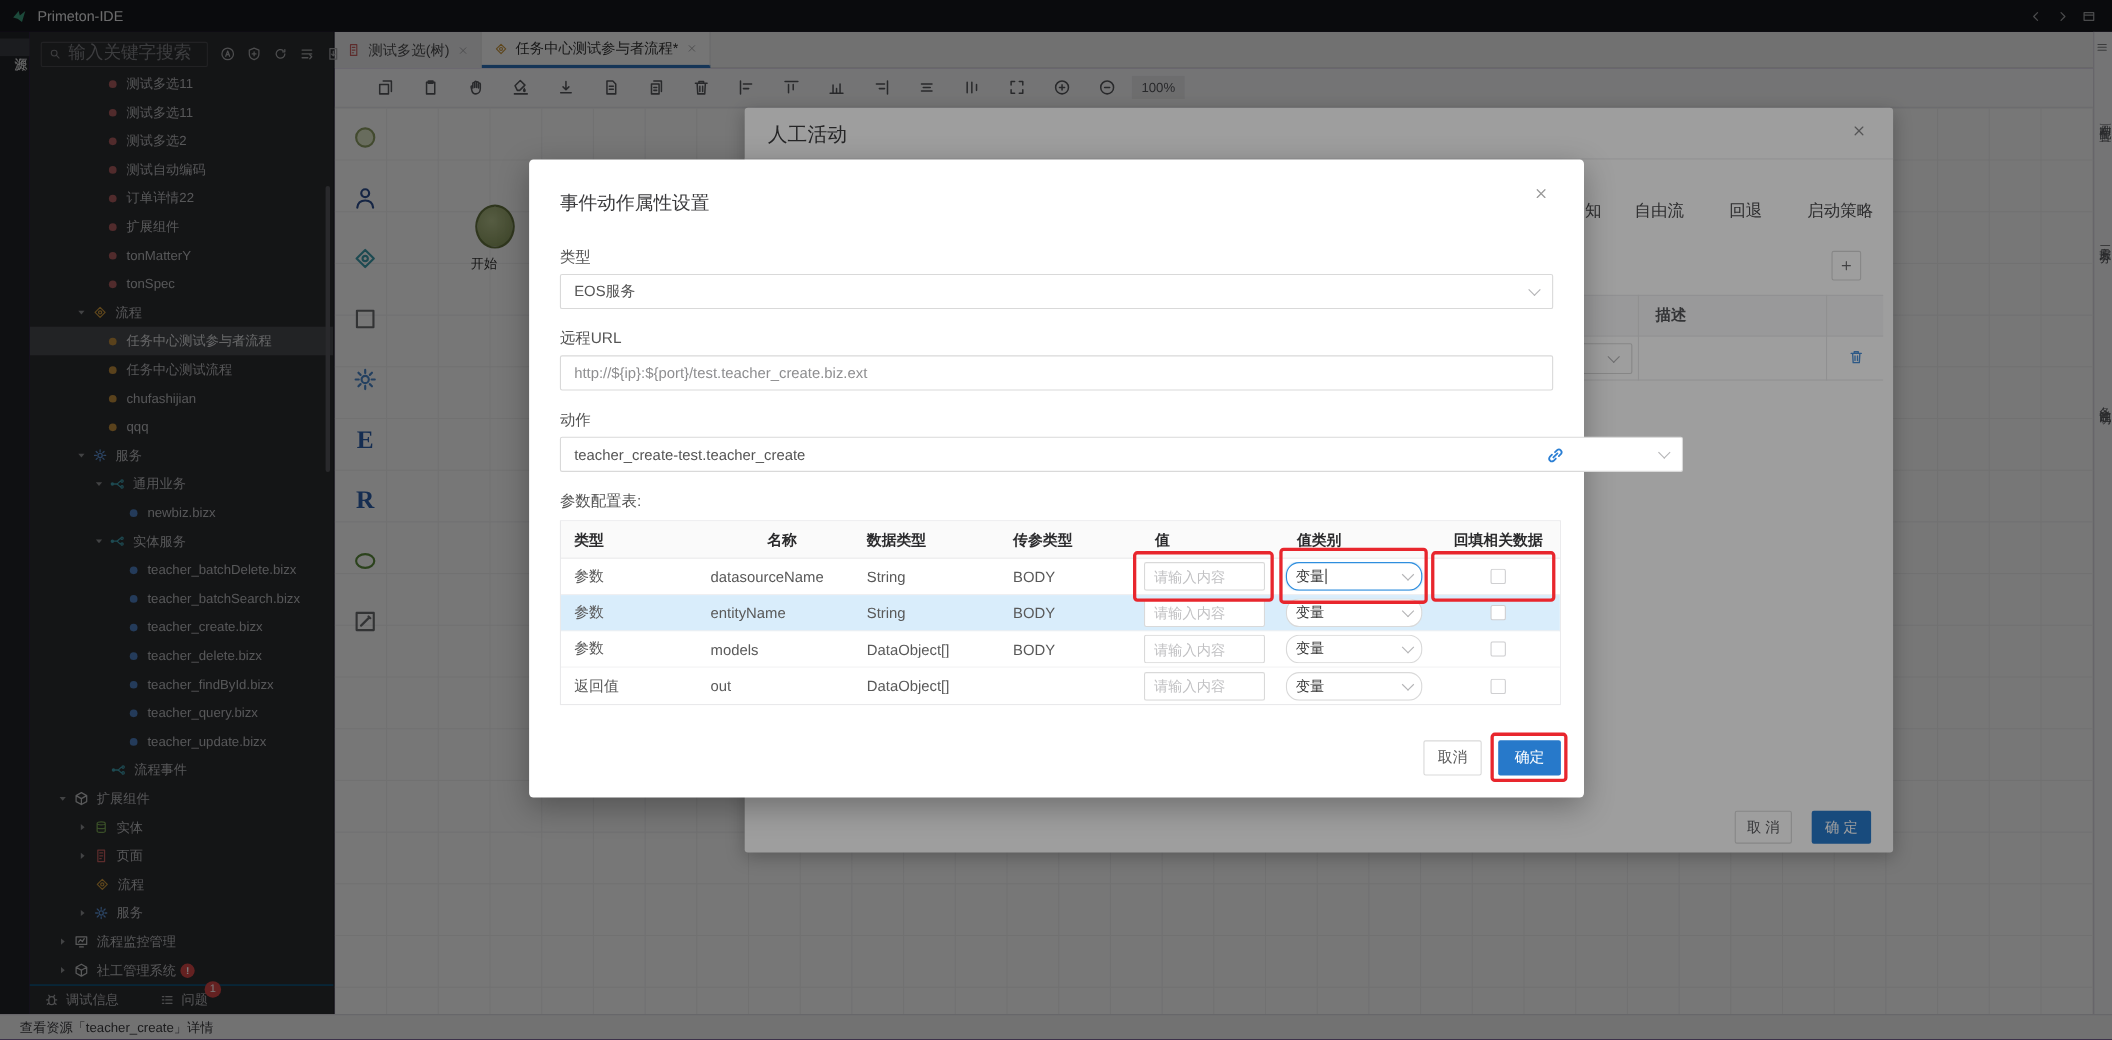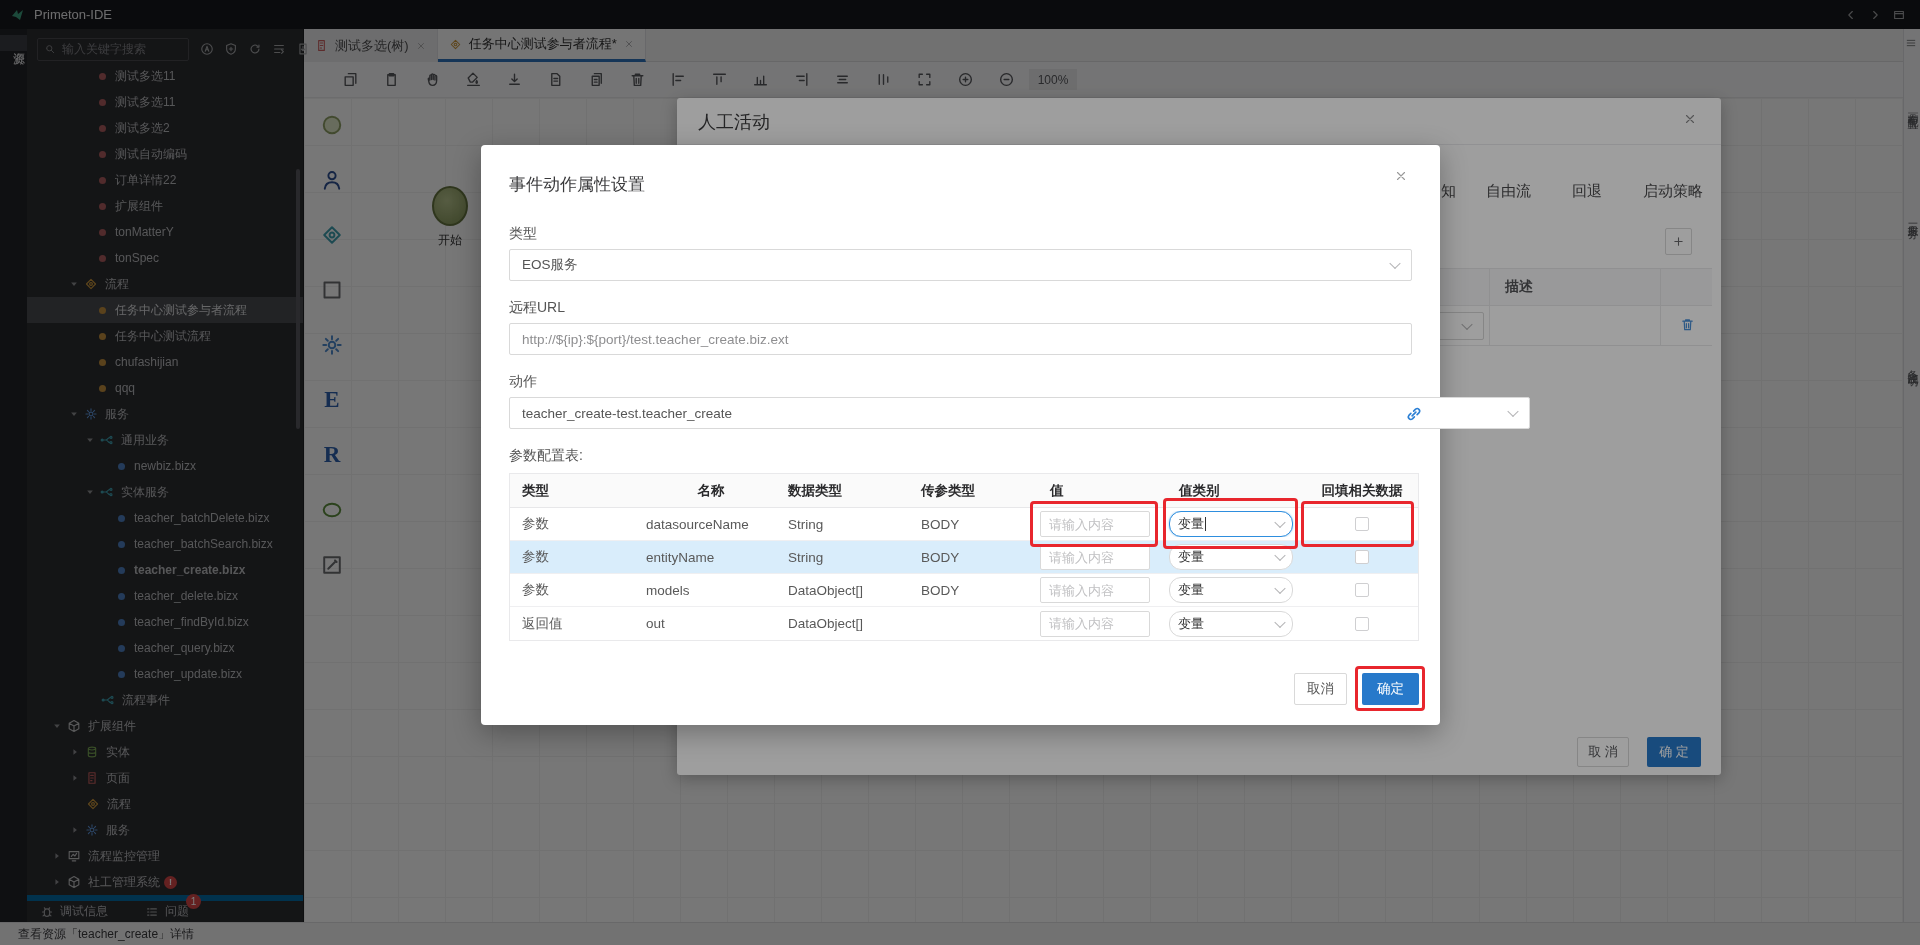--- a/index.html
+++ b/index.html
@@ -20,36 +20,36 @@
   .rail{position:absolute;left:0;top:29px;width:27px;height:893px;background:#212226;z-index:1;}
   .rail-tab{margin-top:6px;writing-mode:vertical-rl;text-orientation:upright;color:#cfd0d2;
             font-size:12px;background:#3a3c40;padding:8px 0;width:100%;text-align:center;cursor:pointer;}
 
   
   .sidebar{position:absolute;left:27px;top:29px;width:277px;height:893px;background:#2b2c2f;
            z-index:1;border-right:1px solid #1f2023;}
   .search-row{position:absolute;left:10px;top:8px;display:flex;align-items:center;height:24px;}
   .search-box{width:152px;height:23px;border:1px solid #47484c;border-radius:2px;display:flex;
               align-items:center;padding:0 6px;gap:4px;}
-  .search-box input{background:transparent;border:none;outline:none;color:#c5c6c8;font-size:12px;width:116px;}
+  .search-box input{background:transparent;border:none;outline:none;color:#c5c6c8;font-size:16px;width:116px;}
   .search-box input::placeholder{color:#7e7f83;}
   .search-icons{display:flex;gap:10px;margin-left:11px;}
   .sic{display:flex;cursor:pointer;}
 
   .tree{position:absolute;top:34px;bottom:27px;left:0;right:0;overflow:hidden;}
   .trow{height:26px;display:flex;align-items:center;color:#b4b5b8;font-size:12px;cursor:pointer;white-space:nowrap;}
   .trow.sel{background:#47494e;color:#d6d7d9;}
   .dot{width:7px;height:7px;border-radius:50%;margin-right:9px;flex:none;}
   .arr{width:13px;margin-right:2px;flex:none;display:flex;align-items:center;}
   .ticon{width:15px;height:15px;margin-right:6px;flex:none;display:flex;align-items:center;}
   .tbadge{margin-left:4px;width:13px;height:13px;border-radius:50%;background:#d04646;color:#fff;
           font-size:9px;font-weight:bold;display:flex;align-items:center;justify-content:center;flex:none;}
   .scrollbar{position:absolute;right:3px;top:140px;width:4px;height:260px;background:#56575b;border-radius:2px;}
 
-  .side-bottom{position:absolute;bottom:0;left:0;right:0;height:27px;border-top:6px solid #0369a1;
+  .side-bottom{position:absolute;bottom:0;left:0;right:0;height:27px;border-top:1px solid #0369a1;
                display:flex;align-items:center;color:#b0b1b4;font-size:12px;background:#2b2c2f;padding-left:13px;gap:7px;}
   .sb-item{display:flex;align-items:center;gap:6px;cursor:pointer;position:relative;}
   .sb-item + .sb-item{margin-left:30px;}
   .pbadge{position:absolute;right:-12px;top:-9px;width:15px;height:15px;border-radius:50%;background:#d04646;
           color:#fff;font-size:10px;display:flex;align-items:center;justify-content:center;}
 
   
   .statusbar{position:absolute;left:0;bottom:0;width:100%;height:23px;background:#ececee;
              border-top:1px solid #d8d8da;color:#3a3a3c;font-size:12px;display:flex;align-items:center;
              padding-left:18px;z-index:1;}
@@ -68,21 +68,21 @@
   .zoom-box{width:48px;height:21px;background:#e3e3e5;color:#55565a;font-size:12px;display:flex;
             align-items:center;justify-content:center;margin-left:14px;cursor:pointer;}
   .canvas{position:absolute;top:69px;left:0;right:0;bottom:0;background-color:#f6f6f7;
           background-image:linear-gradient(#e9e9ea 1px,transparent 1px),linear-gradient(90deg,#e9e9ea 1px,transparent 1px);
           background-size:47px 47px;}
   .palette{position:absolute;left:12px;top:14px;display:flex;flex-direction:column;gap:29px;align-items:center;width:32px;}
   .pal-item{display:flex;align-items:center;justify-content:center;cursor:pointer;width:26px;height:26px;}
   .pal-letter{font-family:"Liberation Serif","DejaVu Serif",serif;font-size:23px;font-weight:bold;color:#2d5fa8;}
   .start-node{position:absolute;left:128px;top:88px;width:36px;height:40px;border-radius:50%;
               background:radial-gradient(circle at 40% 35%,#b3bf8a,#7f8f55);border:2px solid #62713e;cursor:pointer;}
-  .start-label{position:absolute;left:124px;top:134px;width:44px;text-align:center;font-size:12px;color:#333;}
+  .start-label{position:absolute;left:124px;top:134px;width:44px;text-align:left;font-size:12px;color:#333;}
 
   
   .rightrail{position:absolute;right:0;top:29px;width:17px;height:893px;background:#f0f0f2;
              border-left:1px solid #d9d9db;z-index:1;}
   .rr-corner{position:absolute;top:8px;left:1px;cursor:pointer;display:flex;}
   .rr-tab{position:absolute;left:0;width:100%;writing-mode:vertical-rl;text-orientation:upright;
           font-size:11px;color:#55565a;text-align:center;letter-spacing:2px;cursor:pointer;}
 
   
   .mask{position:absolute;inset:0;}
@@ -333,21 +333,21 @@
           <span>实体服务</span>
         </div>
         <div class="trow" style="padding-left: 91px;">
           <span class="dot" style="background: rgb(75, 124, 186);"></span>
           <span>teacher_batchDelete.bizx</span>
         </div>
         <div class="trow" style="padding-left: 91px;">
           <span class="dot" style="background: rgb(75, 124, 186);"></span>
           <span>teacher_batchSearch.bizx</span>
         </div>
-        <div class="trow" style="padding-left: 91px; font-weight: bold;">
+        <div class="trow" style="padding-left: 91px;">
           <span class="dot" style="background: rgb(75, 124, 186);"></span>
           <span>teacher_create.bizx</span>
         </div>
         <div class="trow" style="padding-left: 91px;">
           <span class="dot" style="background: rgb(75, 124, 186);"></span>
           <span>teacher_delete.bizx</span>
         </div>
         <div class="trow" style="padding-left: 91px;">
           <span class="dot" style="background: rgb(75, 124, 186);"></span>
           <span>teacher_findById.bizx</span>

